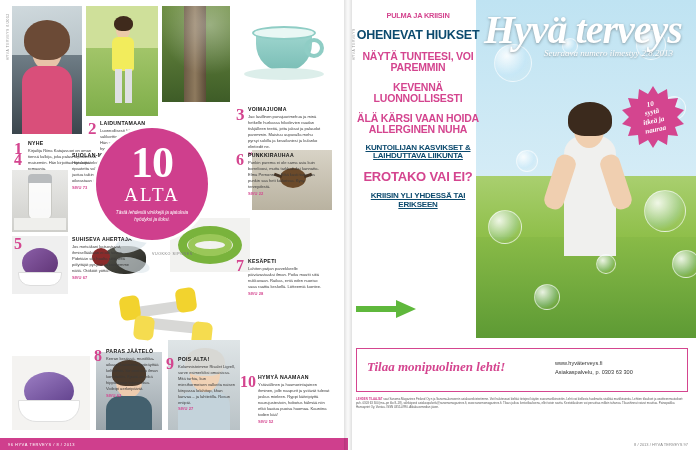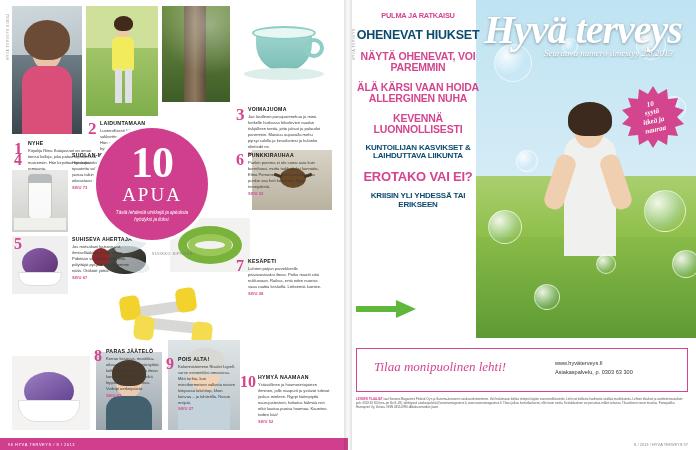--- a/index.html
+++ b/index.html
@@ -189,21 +189,21 @@
     color: #d4458f;
     line-height: 1.05;
     margin-bottom: 9px;
     letter-spacing: -0.2px;
   }
   .cl.dark { color: #0c4a6e; }
   .cl.s1 { font-size: 7.4px; }
   .cl.s2 { font-size: 12.5px; }
   .cl.s3 { font-size: 10.5px; }
   .cl.s4 { font-size: 13px; }
-  .cl.s5 { font-size: 8px; }
+  .cl.s5 { font-size: 8px; text-decoration: underline; }
   #starburst {
     position: absolute;
     right: 12px; top: 86px;
     width: 62px; height: 62px;
     z-index: 16;
   }
   #starburst .txt {
     position: absolute; left: 0; top: 0; width: 62px; height: 62px;
     display: flex; flex-direction: column; align-items: center; justify-content: center;
     color: #fff;
@@ -223,24 +223,23 @@
     left: 8px; right: 8px; top: 348px;
     height: 44px;
     border: 1px solid #d4458f;
     z-index: 18;
     background: #fff;
   }
   #tilaa-title {
     position: absolute; left: 10px; top: 10px;
     font-family: "Liberation Serif", serif;
     font-style: italic;
-    font-weight: normal;
+    font-weight: bold;
     font-size: 13px;
     color: #d4458f;
-    margin-left: 7px;
   }
   #tilaa-web {
     position: absolute; left: 198px; top: 10px;
     font-size: 5.6px; color: #333; line-height: 1.6;
   }
   #smallprint {
     position: absolute; left: 8px; right: 8px; top: 398px;
     font-size: 2.9px; line-height: 1.35; color: #555;
     z-index: 18;
   }
@@ -424,21 +423,21 @@
 
     <div class="numbadge" style="left:240px;top:374px;font-size:16px;">10</div>
     <div class="itemblock" style="left:258px;top:374px;width:74px;">
       <div class="itemtitle">HYMYÄ NAAMAAN</div>
       <div class="itembody">Ystävällinen ja huumorintajuinen ihminen, jolle naapurit ja ystävät tulevat joskus mieleen. Ryppi käiteipiyttä naurujustestoin, hobotus hälmää niin etkö kaatua puoisa huomaa. Kauniina todien kää!</div>
       <div class="itempage">SIVU 52</div>
     </div>
 
     <div id="ideaa-circle">
       <div class="big10">10</div>
-      <div class="ideaa">APUA</div>
+      <div class="ideaa">ALTA</div>
       <div class="sub">Tästä lehdestä vinkkejä ja ajatuksia hyödyksi ja iloksi.</div>
     </div>
 
     <div class="credit" style="left:152px;top:252px;">VUOKKO SIPONEN</div>
 
     <div class="sidelabel" style="left:6px;top:60px;">HYVÄ TERVEYS 8/2013</div>
 
     <div class="footerbar">
       <span class="fl">96  HYVÄ TERVEYS  /  8  /  2013</span>
     </div>
@@ -469,25 +468,25 @@
       <div class="bubble" style="left:120px;top:254px;width:20px;height:20px;"></div>
       <div class="bubble" style="left:86px;top:38px;width:16px;height:16px;"></div>
       <div class="bubble" style="left:196px;top:250px;width:28px;height:28px;"></div>
       <div class="bubble" style="left:58px;top:284px;width:26px;height:26px;"></div>
     </div>
 
     <div id="masthead">Hyvä terveys</div>
     <div id="masthead-sub">Seuraava numero ilmestyy 2.8.2013</div>
 
     <div id="cover-lines">
-      <div class="cl s1">PULMA JA RATKAISU</div>
+      <div class="cl s1">PULMA JA KRIISIN</div>
       <div class="cl s2 dark">OHENEVAT HIUKSET</div>
-      <div class="cl s3">NÄYTÄ OHENEVAT, VOI PAREMMIN</div>
+      <div class="cl s3">NÄYTÄ TUNTEESI, VOI PAREMMIN</div>
+      <div class="cl s3">KEVENNÄ LUONNOLLISESTI</div>
       <div class="cl s3">ÄLÄ KÄRSI VAAN HOIDA ALLERGINEN NUHA</div>
-      <div class="cl s3">KEVENNÄ LUONNOLLISESTI</div>
       <div class="cl s5 dark">KUNTOILIJAN KASVIKSET &amp; LAIHDUTTAVA LIIKUNTA</div>
       <div class="cl s4">EROTAKO VAI EI?</div>
       <div class="cl s5 dark">KRIISIN YLI YHDESSÄ TAI ERIKSEEN</div>
     </div>
 
     <div id="starburst">
       <svg width="62" height="62" viewBox="0 0 62 62">
         <polygon fill="#d4458f" points="31,0 36,8 45,3 46,13 56,12 53,21 62,24 55,31 62,38 53,41 56,50 46,49 45,59 36,54 31,62 26,54 17,59 16,49 6,50 9,41 0,38 7,31 0,24 9,21 6,12 16,13 17,3 26,8"></polygon>
       </svg>
       <div class="txt">

